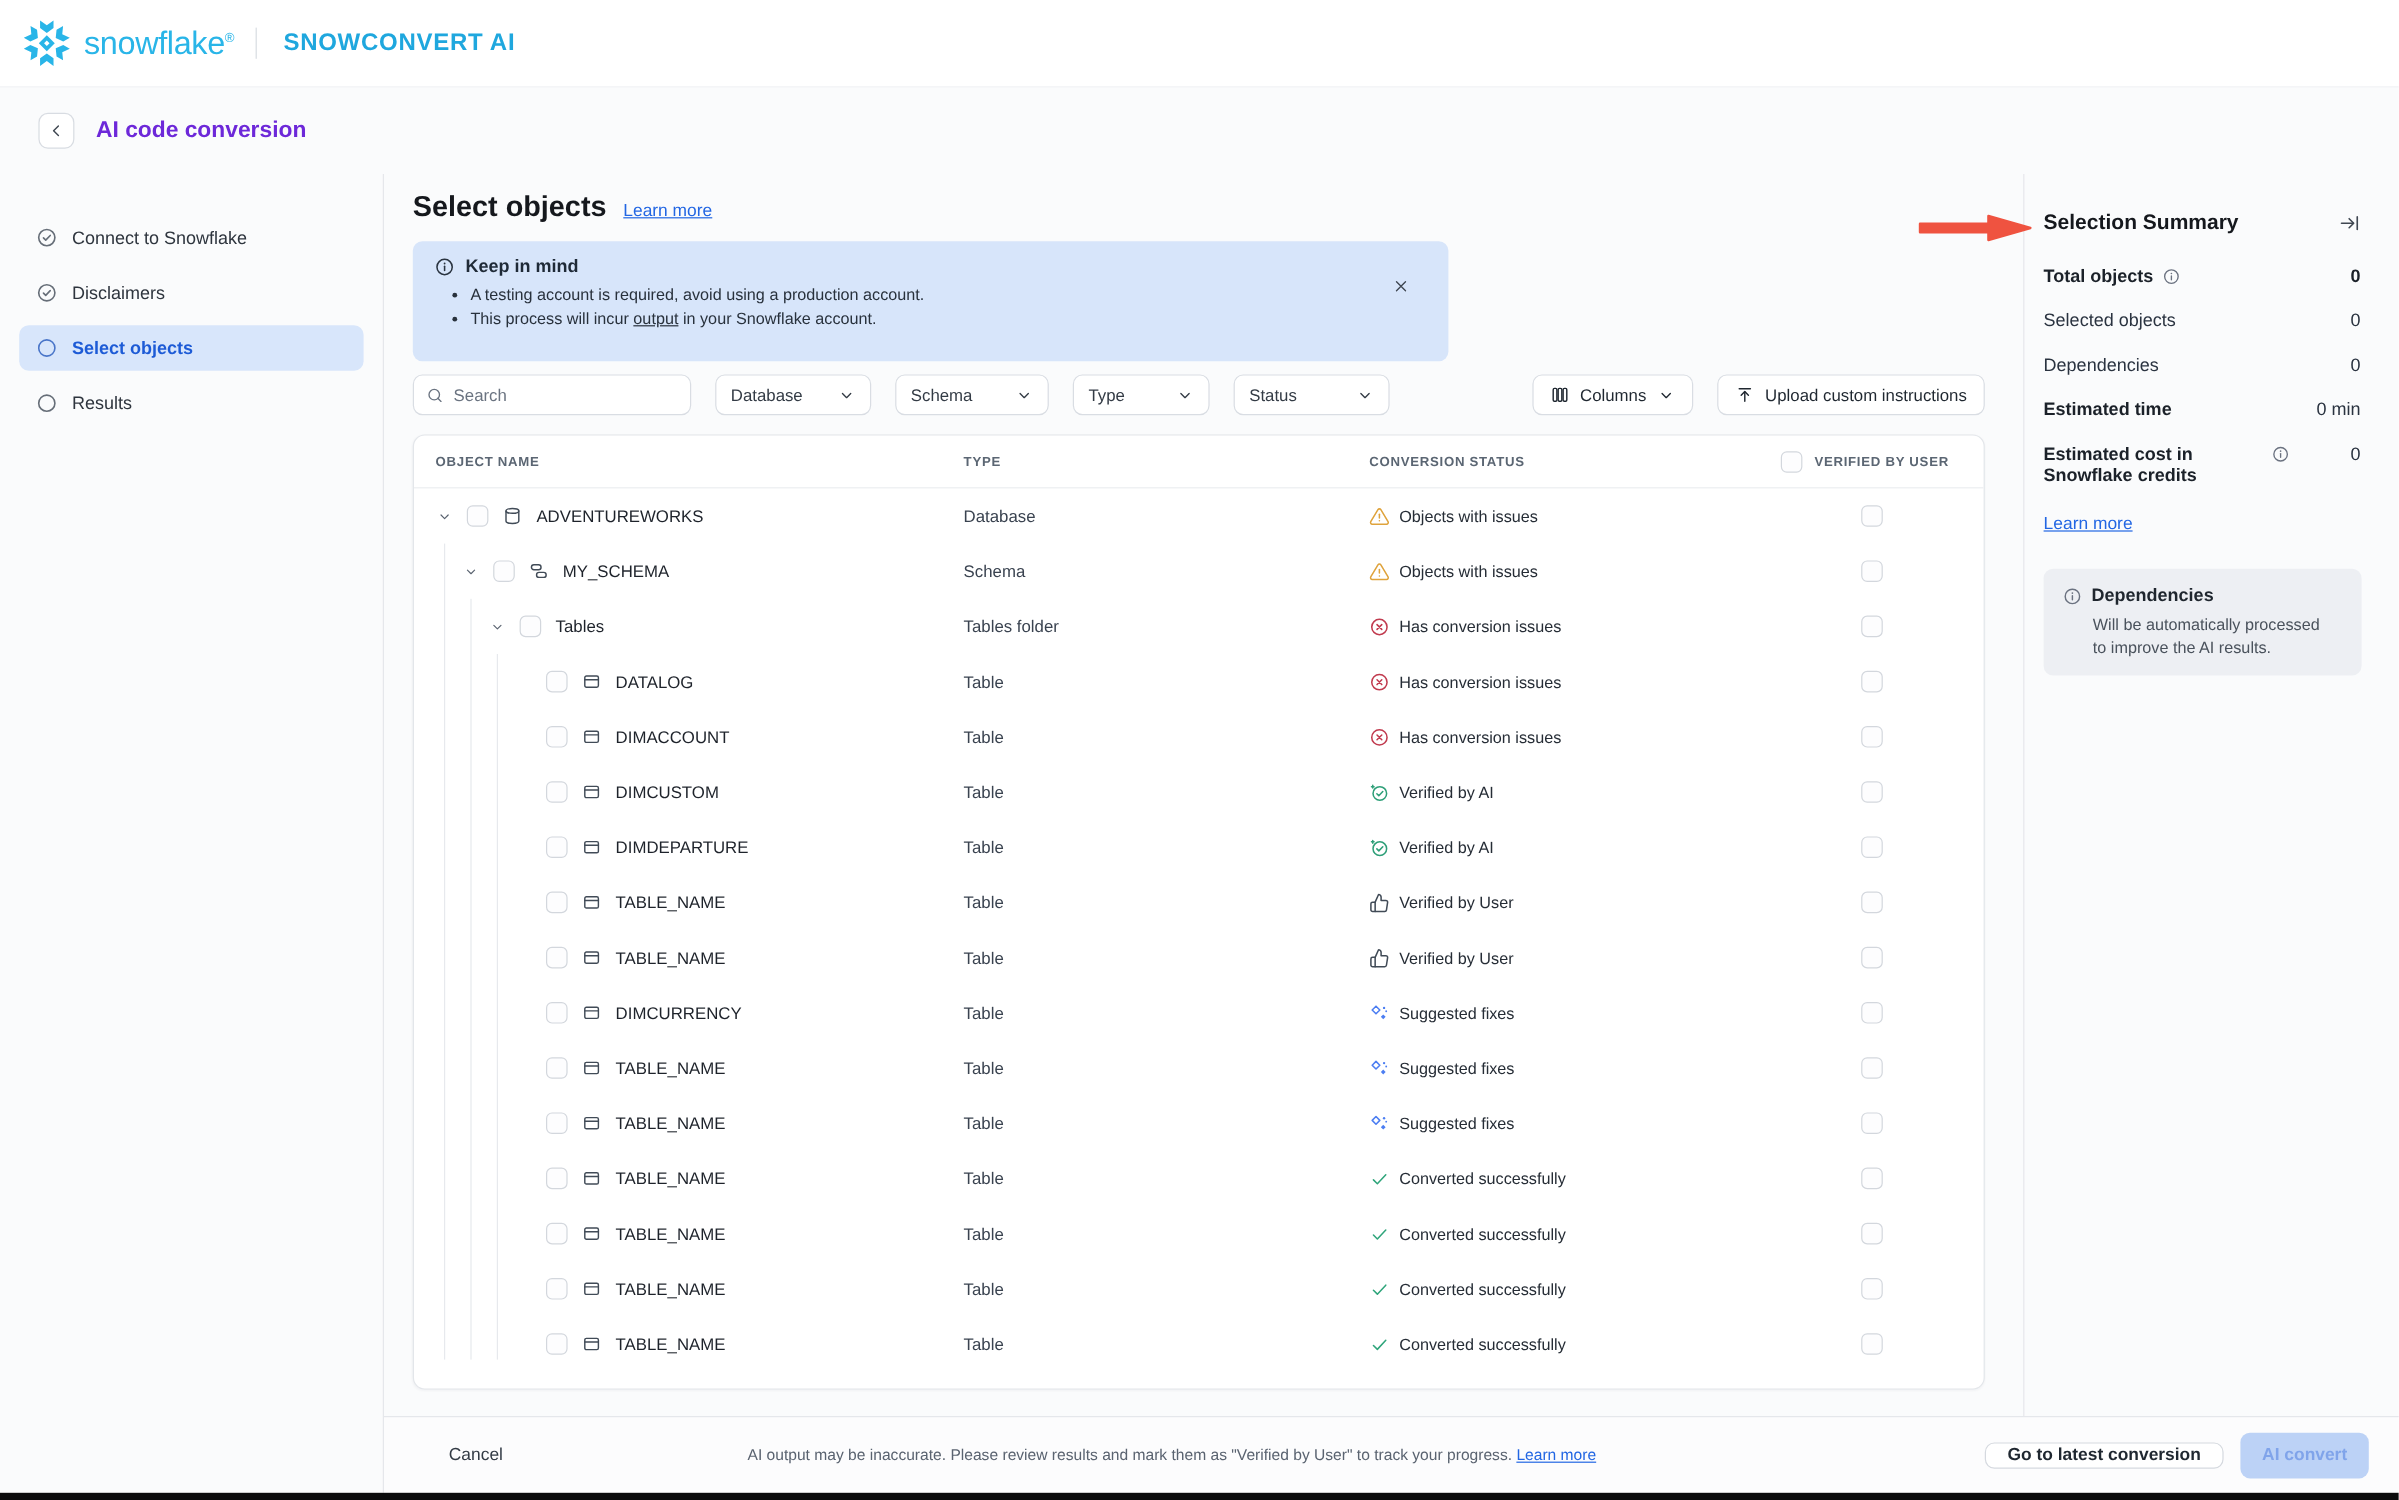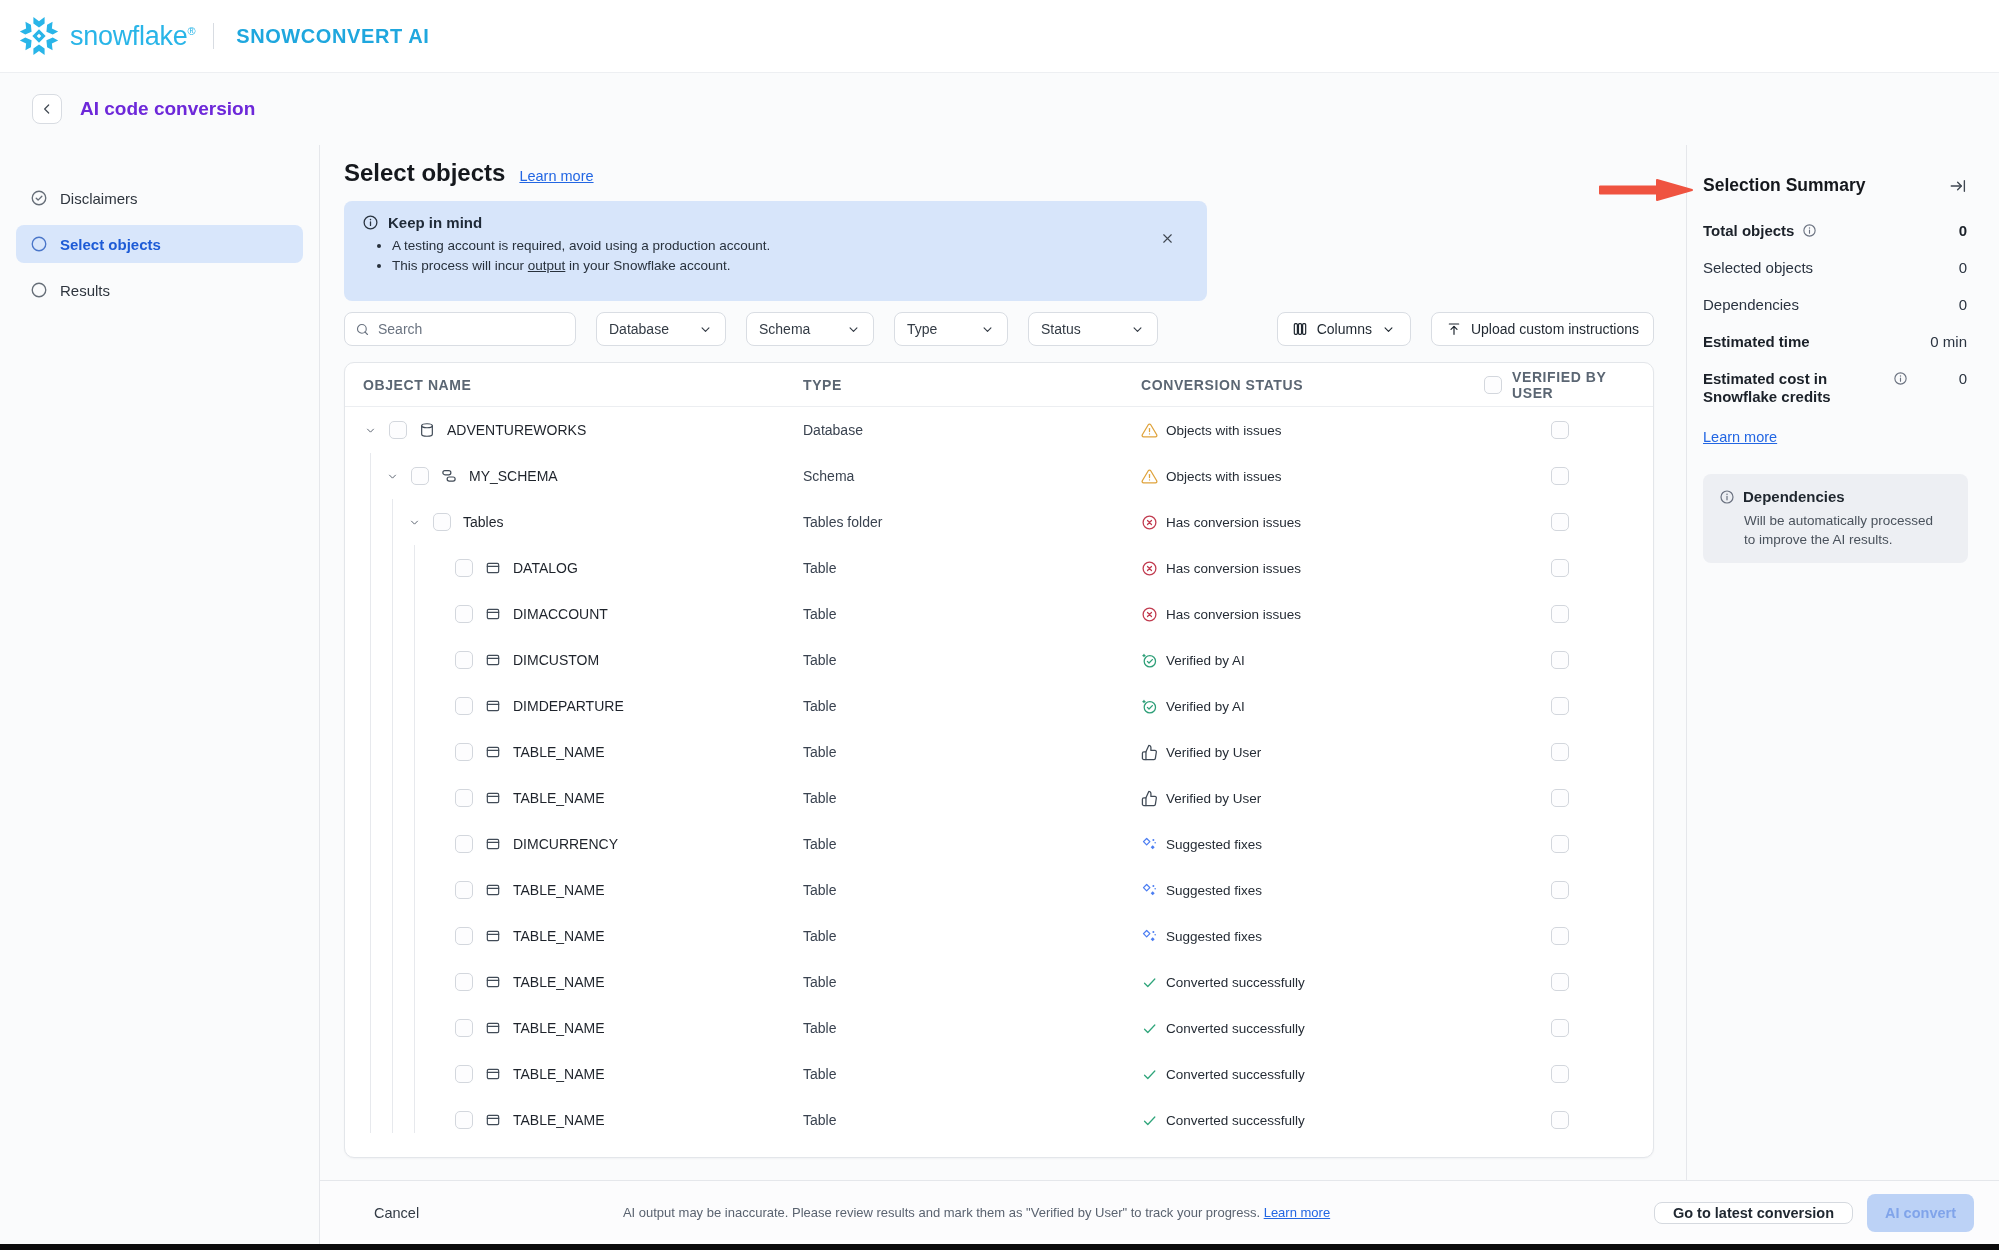--- a/index.html
+++ b/index.html
@@ -60,21 +60,21 @@
   .dropdown .dd-chev { color:#333B45; display:flex; }
   .btn { height:34px; background:#fff; border:1px solid #D9DDE3; border-radius:8px; display:flex; align-items:center;
     gap:9px; padding:0 14px; font-size:14px; font-weight:500; color:#1F2730; cursor:pointer; }
   .push-right { margin-left:auto; }
 
   
   .table-card { margin-top:16px; width:1310px; height:796px; background:#fff; border:1px solid #E3E6EA;
     border-radius:10px; box-shadow:0 1px 2px rgba(20,30,40,.04); overflow:hidden; }
   .thead { display:grid; grid-template-columns:458px 338px 343px 1fr; height:44px; align-items:center;
     border-bottom:1px solid #ECEEF1; padding-right:16px; }
-  .th { font-size:14px; font-weight:700; letter-spacing:0.6px; color:#5B6673; }
+  .th { font-size:11px; font-weight:700; letter-spacing:0.6px; color:#5B6673; }
   .th.first { padding-left:18px; }
   .th-verified { display:flex; align-items:center; gap:10px; }
   .tbody { position:relative; }
   .guide { position:absolute; width:1px; background:#E7E9ED; z-index:0; }
   .trow { display:grid; grid-template-columns:458px 338px 343px 1fr; height:46px; align-items:center;
     padding-right:16px; position:relative; z-index:1; }
   .cell { display:flex; align-items:center; }
   .c-name { gap:0; }
   .chev { width:14px; display:flex; justify-content:center; color:#5A6370; margin-right:12px; cursor:pointer; }
   .chev.hidden { visibility:hidden; }
@@ -171,20 +171,29 @@
   </div>
 
   <div class="sidebar" id="sidebar-list">
       <div class="step">
         <span class="s-ic">
           <svg class="ic" width="18" height="18" viewBox="0 0 24 24" fill="none" stroke="currentColor" stroke-width="1.8" stroke-linecap="round" stroke-linejoin="round">
             <circle cx="12" cy="12" r="9"></circle>
             <path d="M8.3 12.3l2.5 2.5 5-5.2"></path>
           </svg>
         </span>
+        <span>Connect to Snowflake</span>
+      </div>
+      <div class="step">
+        <span class="s-ic">
+          <svg class="ic" width="18" height="18" viewBox="0 0 24 24" fill="none" stroke="currentColor" stroke-width="1.8" stroke-linecap="round" stroke-linejoin="round">
+            <circle cx="12" cy="12" r="9"></circle>
+            <path d="M8.3 12.3l2.5 2.5 5-5.2"></path>
+          </svg>
+        </span>
         <span>Disclaimers</span>
       </div>
       <div class="step active">
         <span class="s-ic">
           <svg class="ic" width="18" height="18" viewBox="0 0 24 24" fill="none" stroke="currentColor" stroke-width="1.8" stroke-linecap="round" stroke-linejoin="round">
             <circle cx="12" cy="12" r="9"></circle>
           </svg>
         </span>
         <span>Select objects</span>
       </div>

